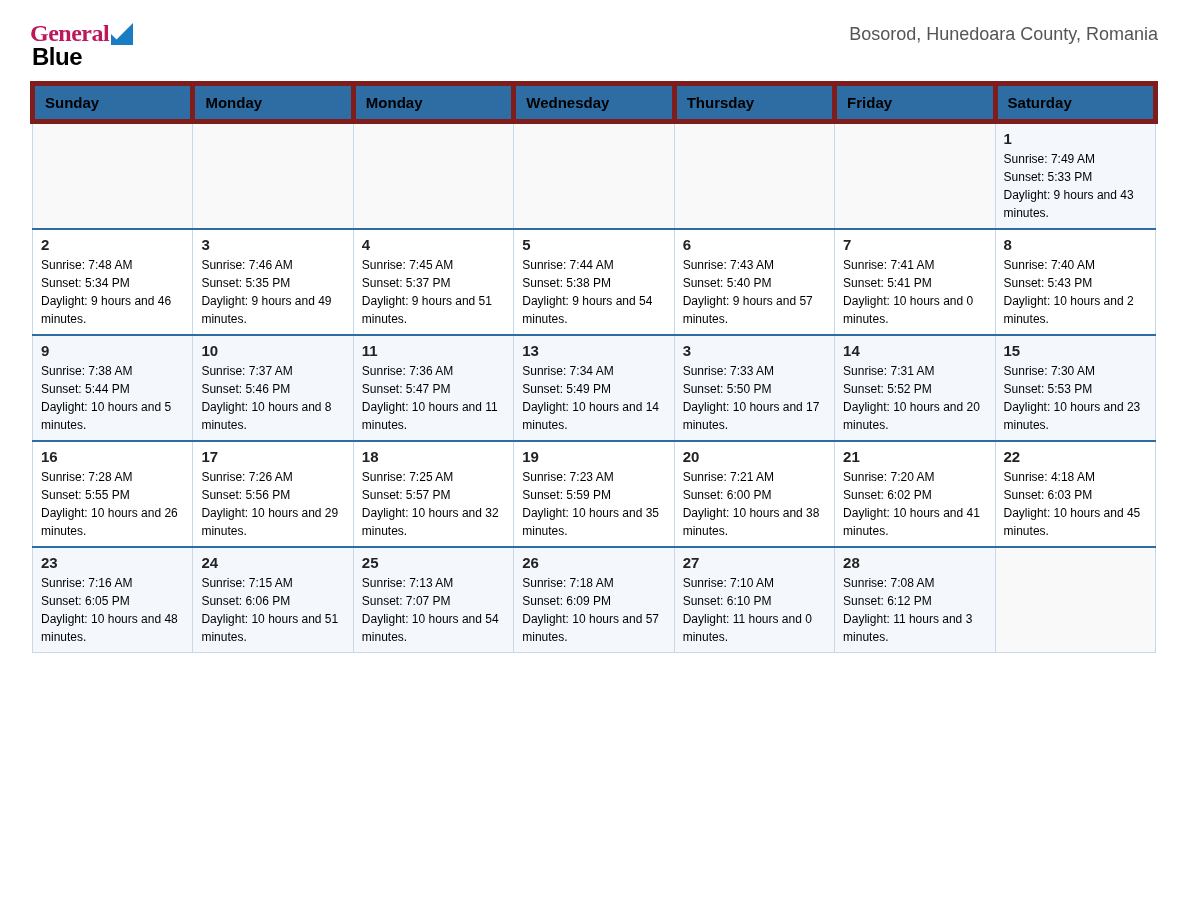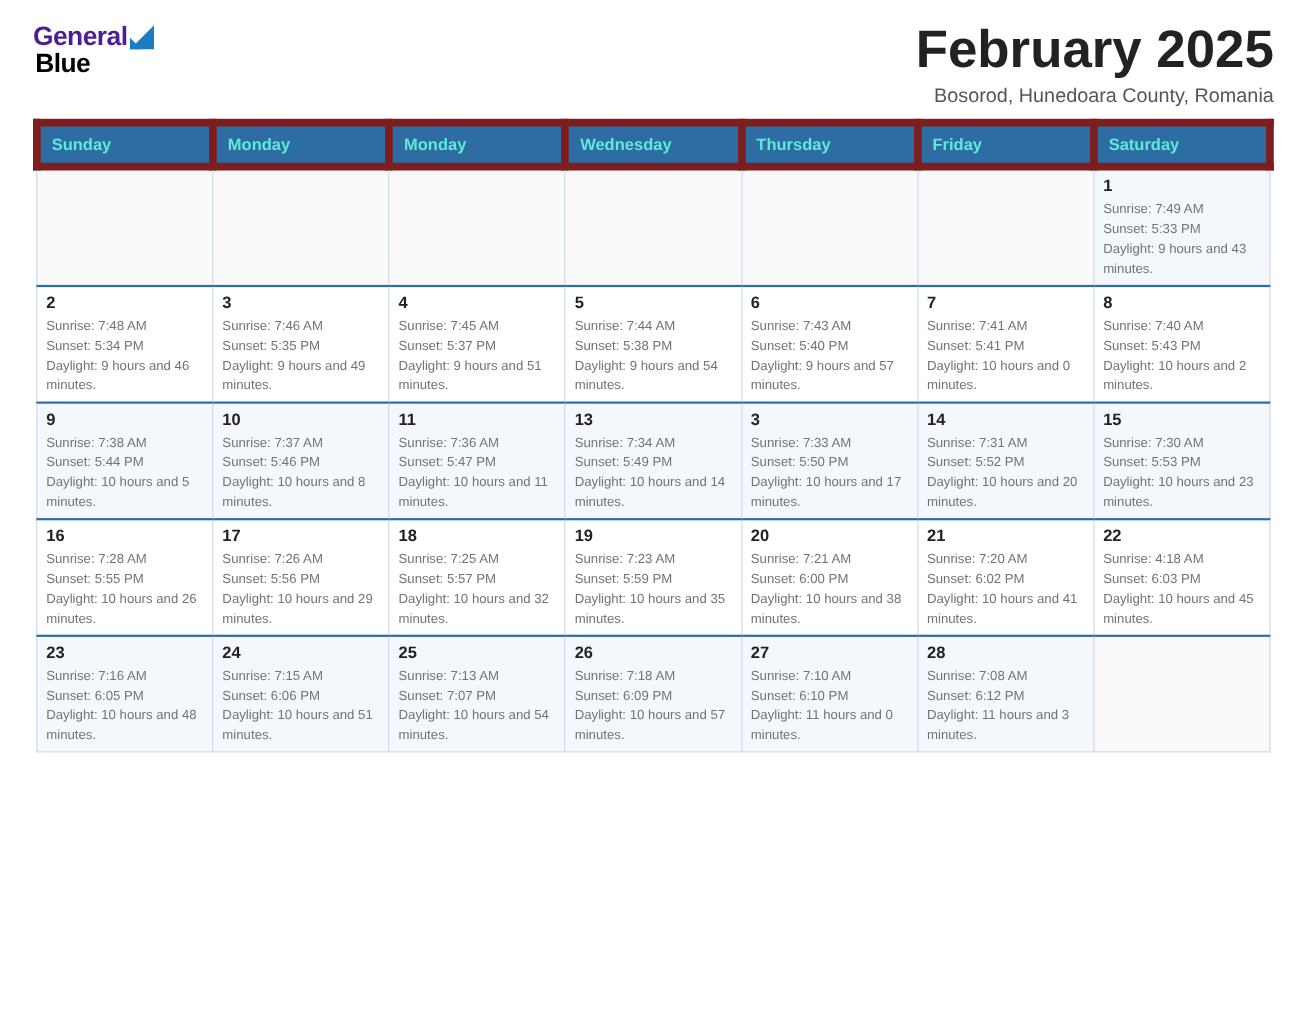--- a/index.html
+++ b/index.html
@@ -30,26 +30,26 @@
       color: #555;
       margin-top: 4px;
     }
     .calendar {
       width: 100%;
       border-collapse: collapse;
       margin-top: 10px;
     }
     .calendar thead tr th {
       background-color: #2e6da4;
-      color: #5eead4;
+      color: #000000;
       font-size: 15px;
       font-weight: bold;
       padding: 8px 10px;
       text-align: left;
-      border: 7px solid #7f1d1d;
+      border: 5px solid #7f1d1d;
     }
     .calendar tbody tr td {
       border: 1px solid #aac4e0;
       vertical-align: top;
       padding: 6px 8px;
       width: 14.28%;
       min-height: 100px;
       font-size: 12.5px;
       color: #333;
       background: #fff;
@@ -62,21 +62,21 @@
     }
     .day-number {
       font-size: 15px;
       font-weight: bold;
       color: #222;
       display: block;
       margin-bottom: 3px;
     }
     .day-info {
       font-size: 12px;
-      color: #737373;
+      color: #000000;
       line-height: 1.5;
     }
     .empty-cell {
       background: #f9f9f9 !important;
     }
     
     .calendar tbody tr td {
       border-top: 2px solid #2e6da4;
     }
     .calendar tbody tr td:not(:first-child) {
@@ -102,34 +102,33 @@
       align-items: center;
       margin-top: -4px;
     }
   </style>
 </head>
 <body>
 
 <div class="header">
   <div class="logo-wrapper">
     <div class="logo-line1">
-      <span style="font-size:24px;font-weight:bold;color:#4c1d95;font-family:Liberation Sans, sans-serif;letter-spacing:-0.5px;">General</span>
+      <span style="font-size:24px;font-weight:bold;color:#be185d;font-family:Liberation Serif, serif;letter-spacing:-0.5px;">General</span>
       <span style="display:inline-flex;align-items:center;margin-left:2px;">
         <svg width="22" height="22" viewBox="0 0 22 22">
           <polygon points="0,22 22,22 22,0" fill="#1a7dc4"></polygon>
           <polygon points="0,22 11,22 0,11" fill="#1a7dc4"></polygon>
         </svg>
       </span>
     </div>
     <div class="logo-line2">
       <span style="font-size:24px;font-weight:bold;color:#000000;font-family:Arial,sans-serif;margin-left:2px;letter-spacing:-0.5px;">Blue</span>
     </div>
   </div>
   <div class="title-block">
-    <h1>February 2025</h1>
     <div class="subtitle">Bosorod, Hunedoara County, Romania</div>
   </div>
 </div>
 
 <table class="calendar">
   <thead>
     <tr>
       <th>Sunday</th>
       <th>Monday</th>
       <th>Monday</th>

